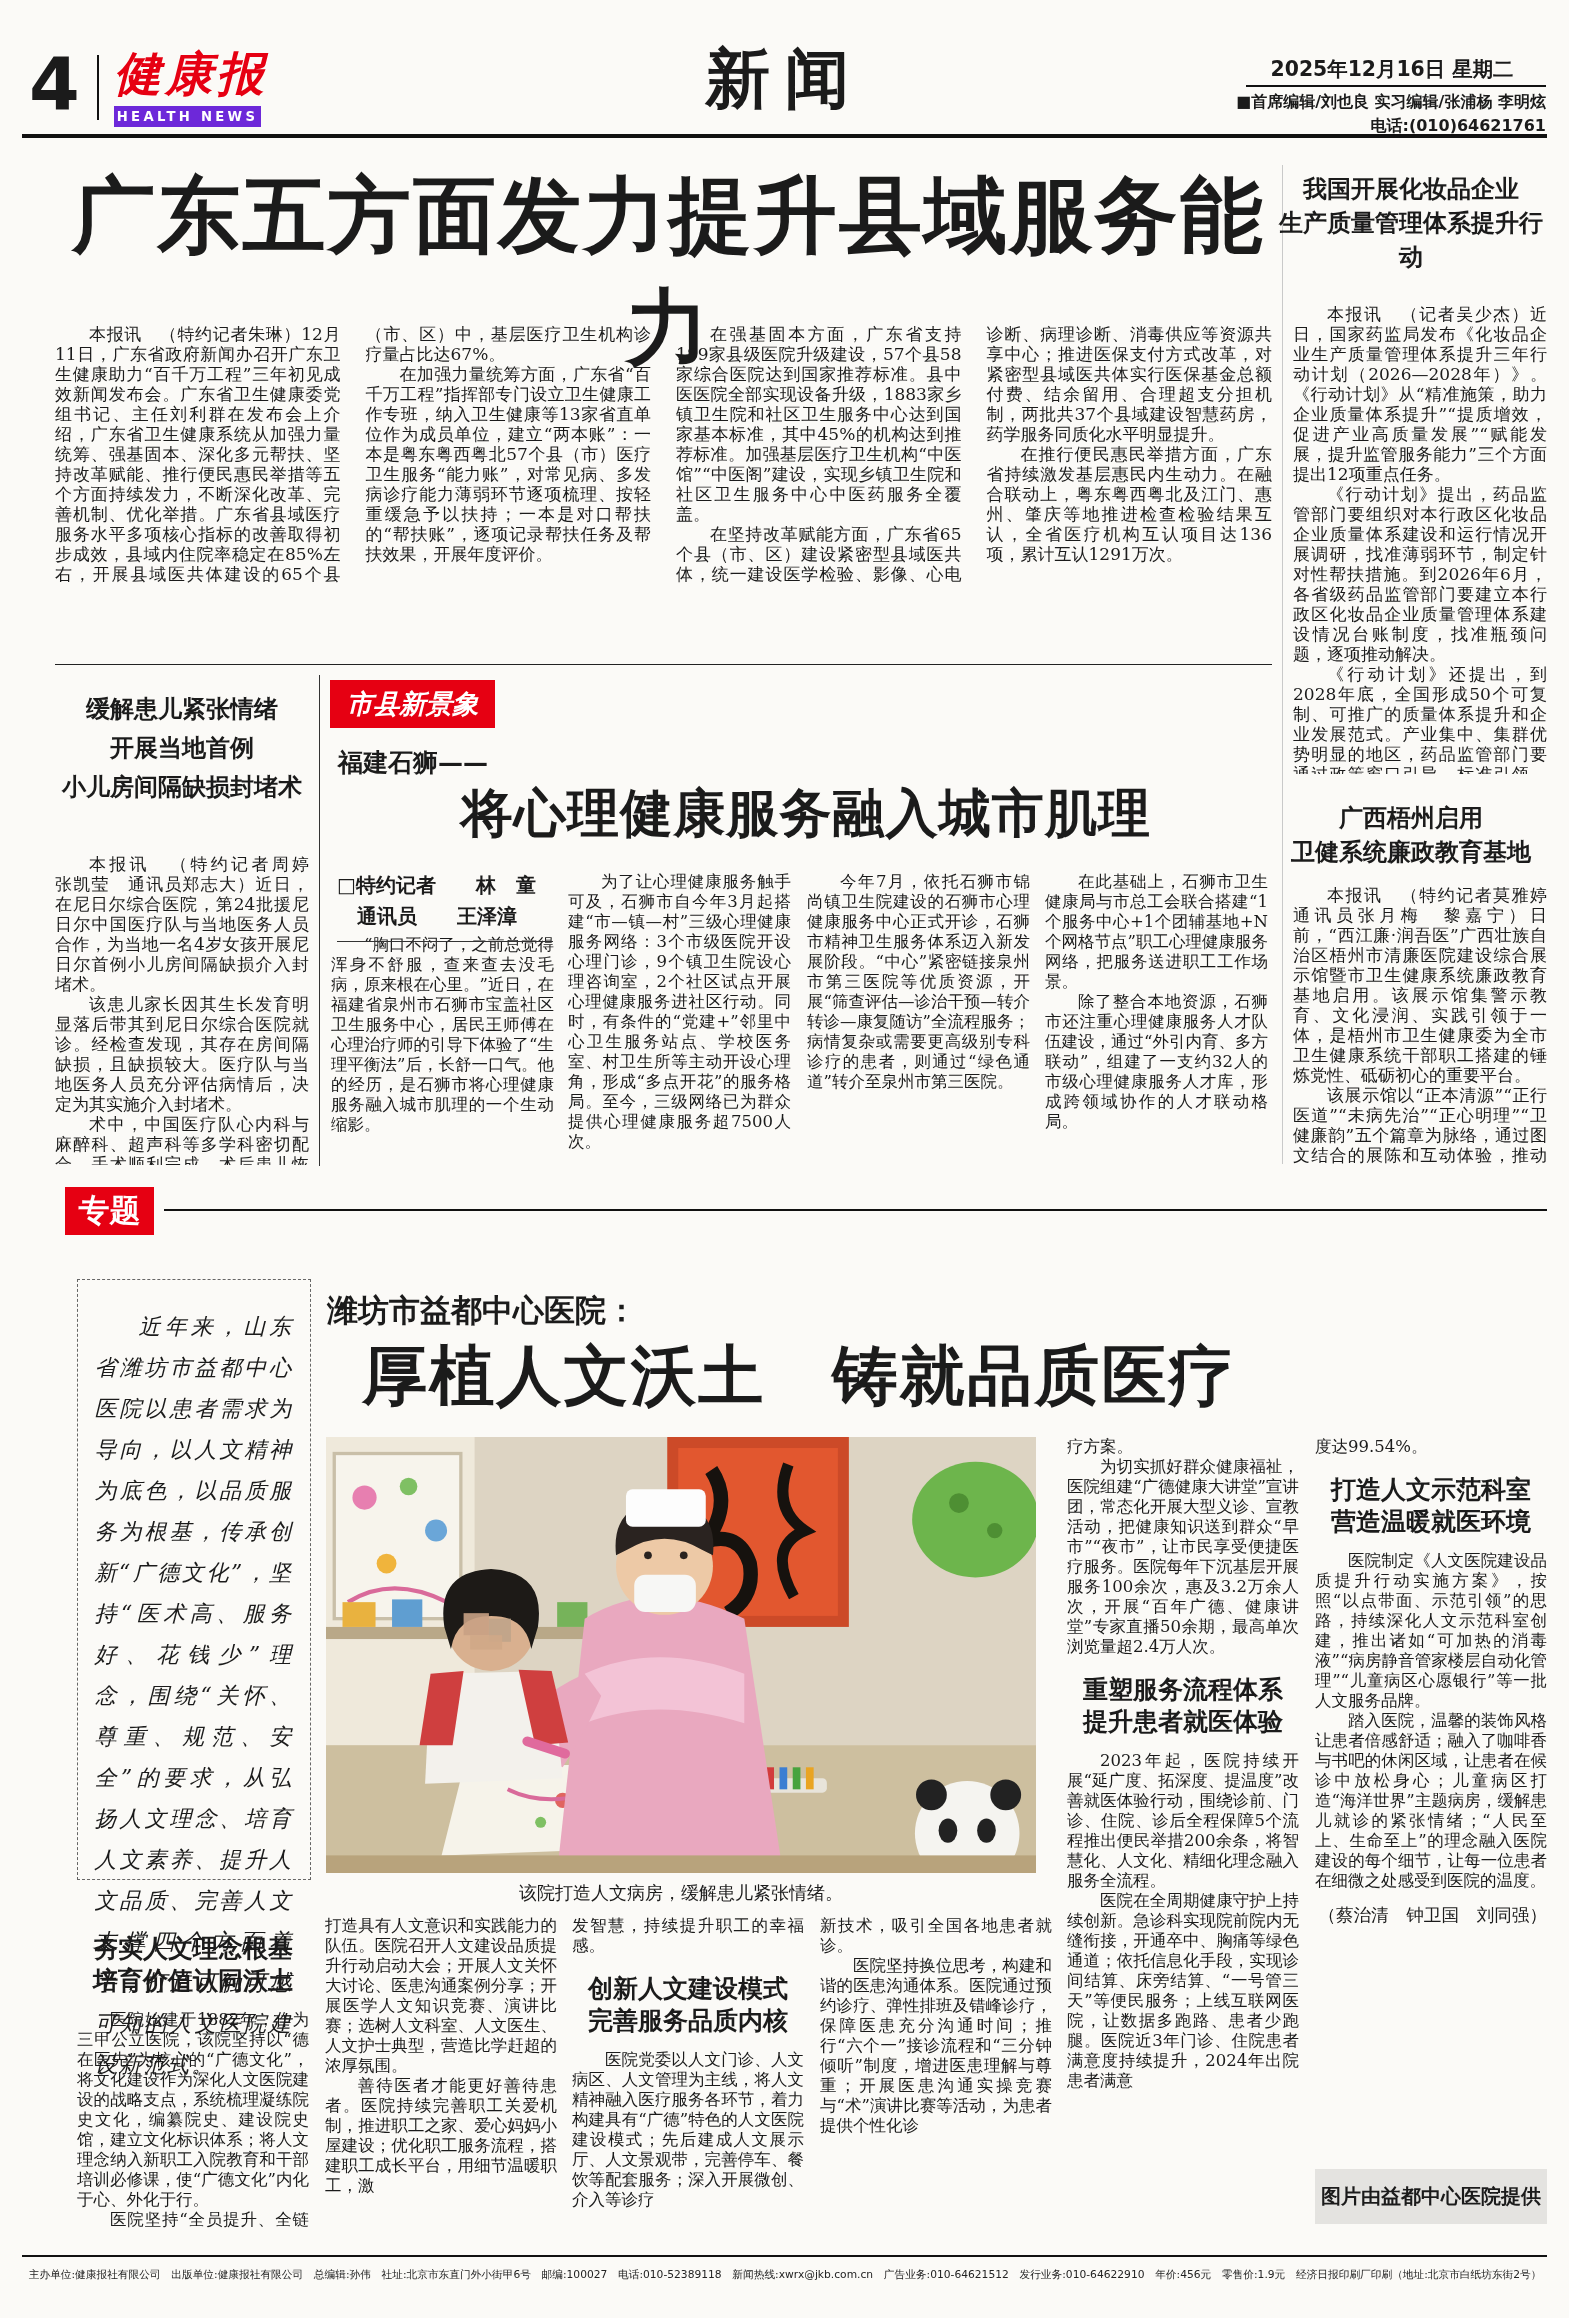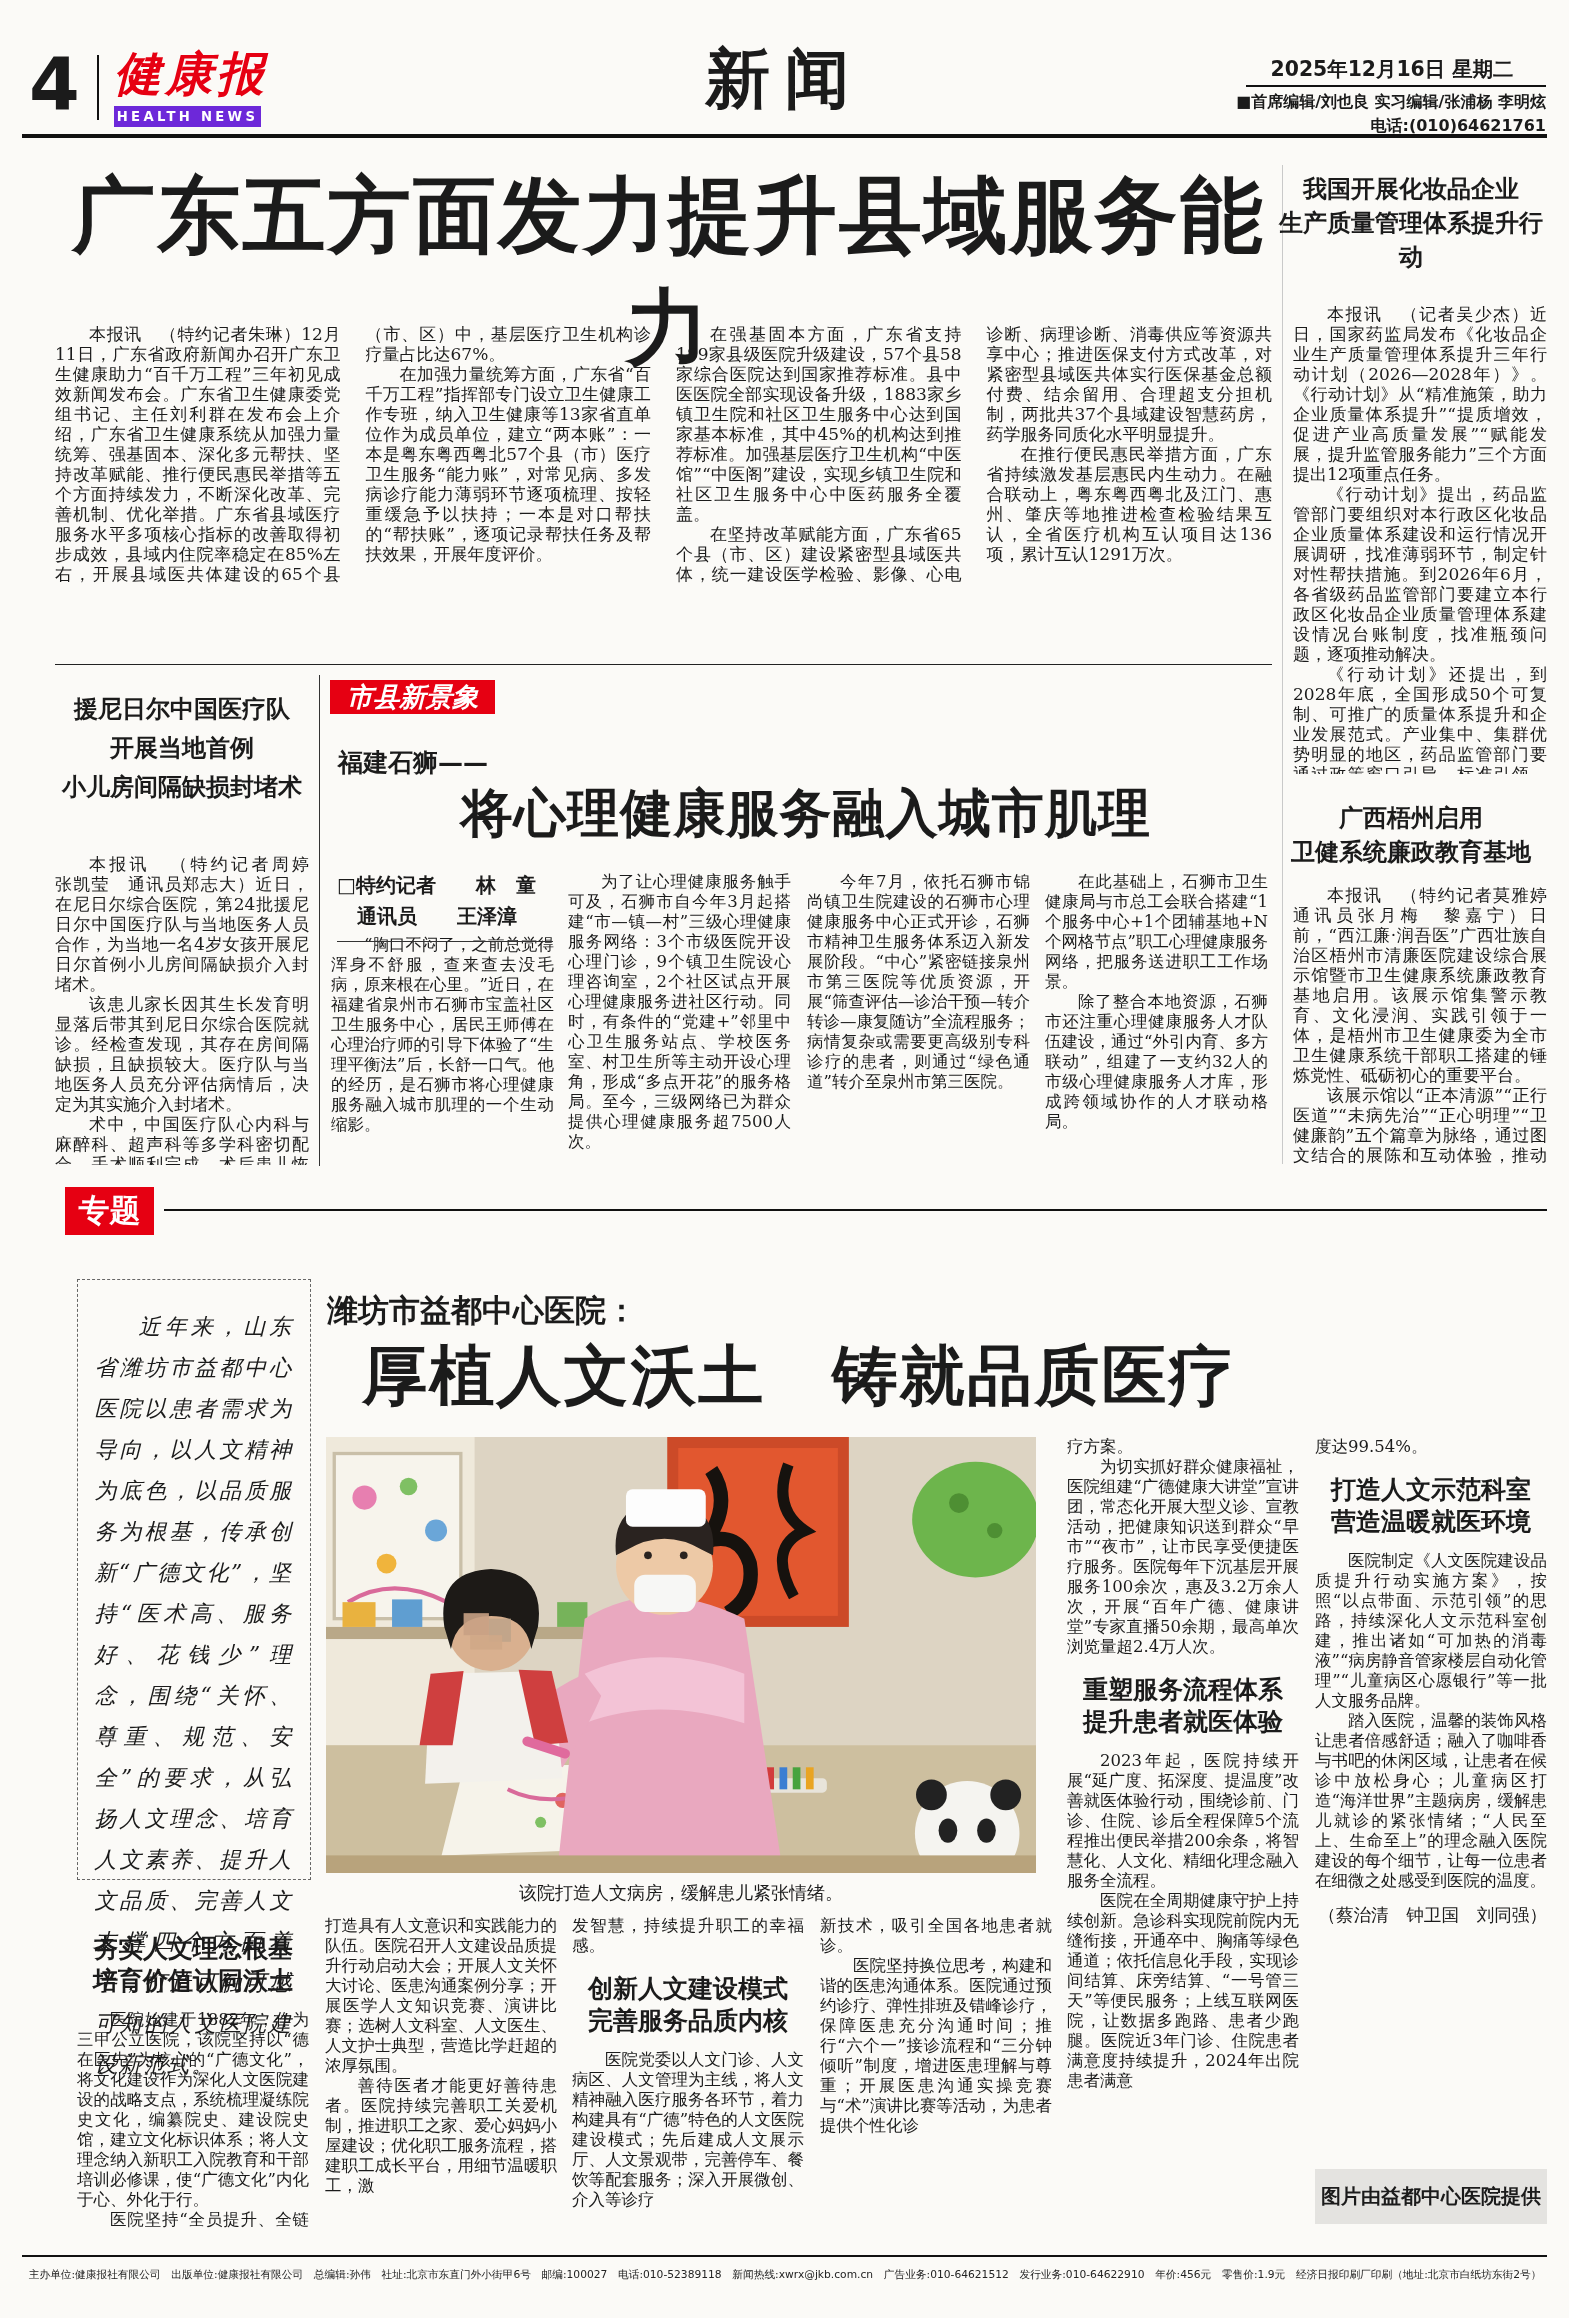--- a/index.html
+++ b/index.html
@@ -71,31 +71,31 @@
   <div class="abs body" style="left:1293px;top:304px;width:254px;height:470px;">
       <p>本报讯　（记者吴少杰）近日，国家药监局发布《化妆品企业生产质量管理体系提升三年行动计划（2026—2028年）》。《行动计划》从“精准施策，助力企业质量体系提升”“提质增效，促进产业高质量发展”“赋能发展，提升监管服务能力”三个方面提出12项重点任务。</p>
       <p>《行动计划》提出，药品监管部门要组织对本行政区化妆品企业质量体系建设和运行情况开展调研，找准薄弱环节，制定针对性帮扶措施。到2026年6月，各省级药品监管部门要建立本行政区化妆品企业质量管理体系建设情况台账制度，找准瓶颈问题，逐项推动解决。</p>
       <p>《行动计划》还提出，到2028年底，全国形成50个可复制、可推广的质量体系提升和企业发展范式。产业集中、集群优势明显的地区，药品监管部门要通过政策窗口引导、标准引领、监管赋能等组合措施，助力区域化妆品产业标准化、智能化、国际化转型升级，培育一批质量体系完善、质量效益突出、具有国际竞争力的化妆品龙头企业。</p>
     </div>
 
   <div class="abs" style="left:55px;top:664px;width:1217px;height:1.1px;background:#222;"></div>
   <div class="abs" style="left:319px;top:675px;width:1.1px;height:491px;background:#333;"></div>
 
   <div class="abs serif-hl center" style="left:55px;top:689px;width:254px;line-height:39px;font-size:24px;">
-    <div>援尼日尔中国医疗队</div>
+    <div>缓解患儿紧张情绪</div>
     <div>开展当地首例</div>
     <div>小儿房间隔缺损封堵术</div>
   </div>
   <div class="abs body" style="left:55px;top:854px;width:254px;height:311px;">
       <p>本报讯　（特约记者周婷　张凯莹　通讯员郑志大）近日，在尼日尔综合医院，第24批援尼日尔中国医疗队与当地医务人员合作，为当地一名4岁女孩开展尼日尔首例小儿房间隔缺损介入封堵术。</p>
       <p>该患儿家长因其生长发育明显落后带其到尼日尔综合医院就诊。经检查发现，其存在房间隔缺损，且缺损较大。医疗队与当地医务人员充分评估病情后，决定为其实施介入封堵术。</p>
       <p>术中，中国医疗队心内科与麻醉科、超声科等多学科密切配合，手术顺利完成。术后患儿恢复良好，已顺利出院。</p>
     </div>
 
-  <div class="abs badge" style="left:330px;top:680px;width:165px;height:34px;font-size:26.4px;font-weight:800;font-style:italic;font-family:Liberation Sans, sans-serif;">市县新景象</div>
+  <div class="abs badge" style="left:330px;top:680px;width:165px;height:48px;font-size:26.4px;font-weight:800;font-style:italic;font-family:Liberation Sans, sans-serif;">市县新景象</div>
   <div class="abs kicker sans" style="left:338px;top:746px;">福建石狮——</div>
   <div class="abs shishi-hl sans center" style="left:341px;top:779px;width:930px;">将心理健康服务融入城市肌理</div>
   <div class="abs body30" style="left:331px;top:935px;width:223px;height:230px;">
       <p>“胸口不闷了，之前总觉得浑身不舒服，查来查去没毛病，原来根在心里。”近日，在福建省泉州市石狮市宝盖社区卫生服务中心，居民王师傅在心理治疗师的引导下体验了“生理平衡法”后，长舒一口气。他的经历，是石狮市将心理健康服务融入城市肌理的一个生动缩影。</p>
     </div>
   <div class="abs" style="left:337px;top:870px;width:217px;">
     <div class="byline">□特约记者　　林　童</div>
     <div class="byline">　通讯员　　王泽漳</div>
     <div style="width:216px;height:1.1px;background:#333;margin-top:8.8px;"></div>
   </div>

